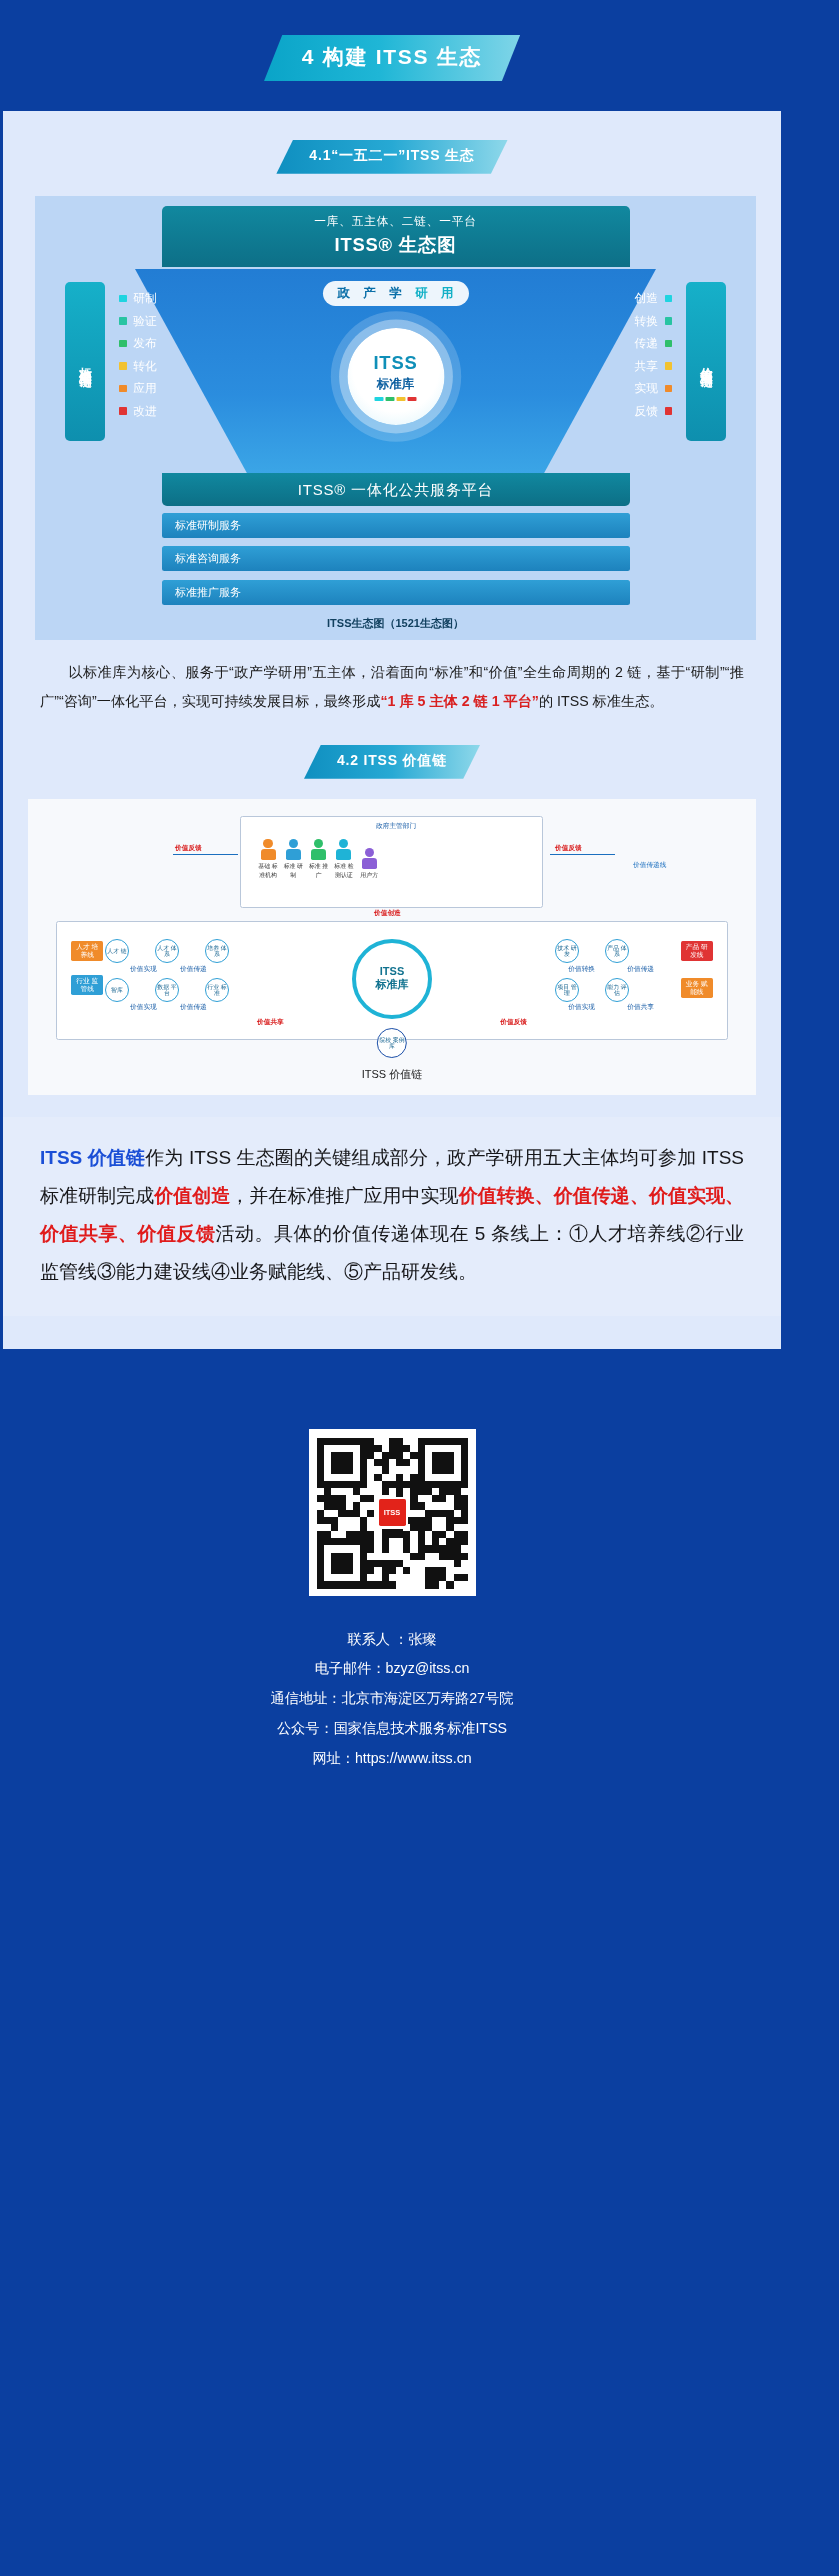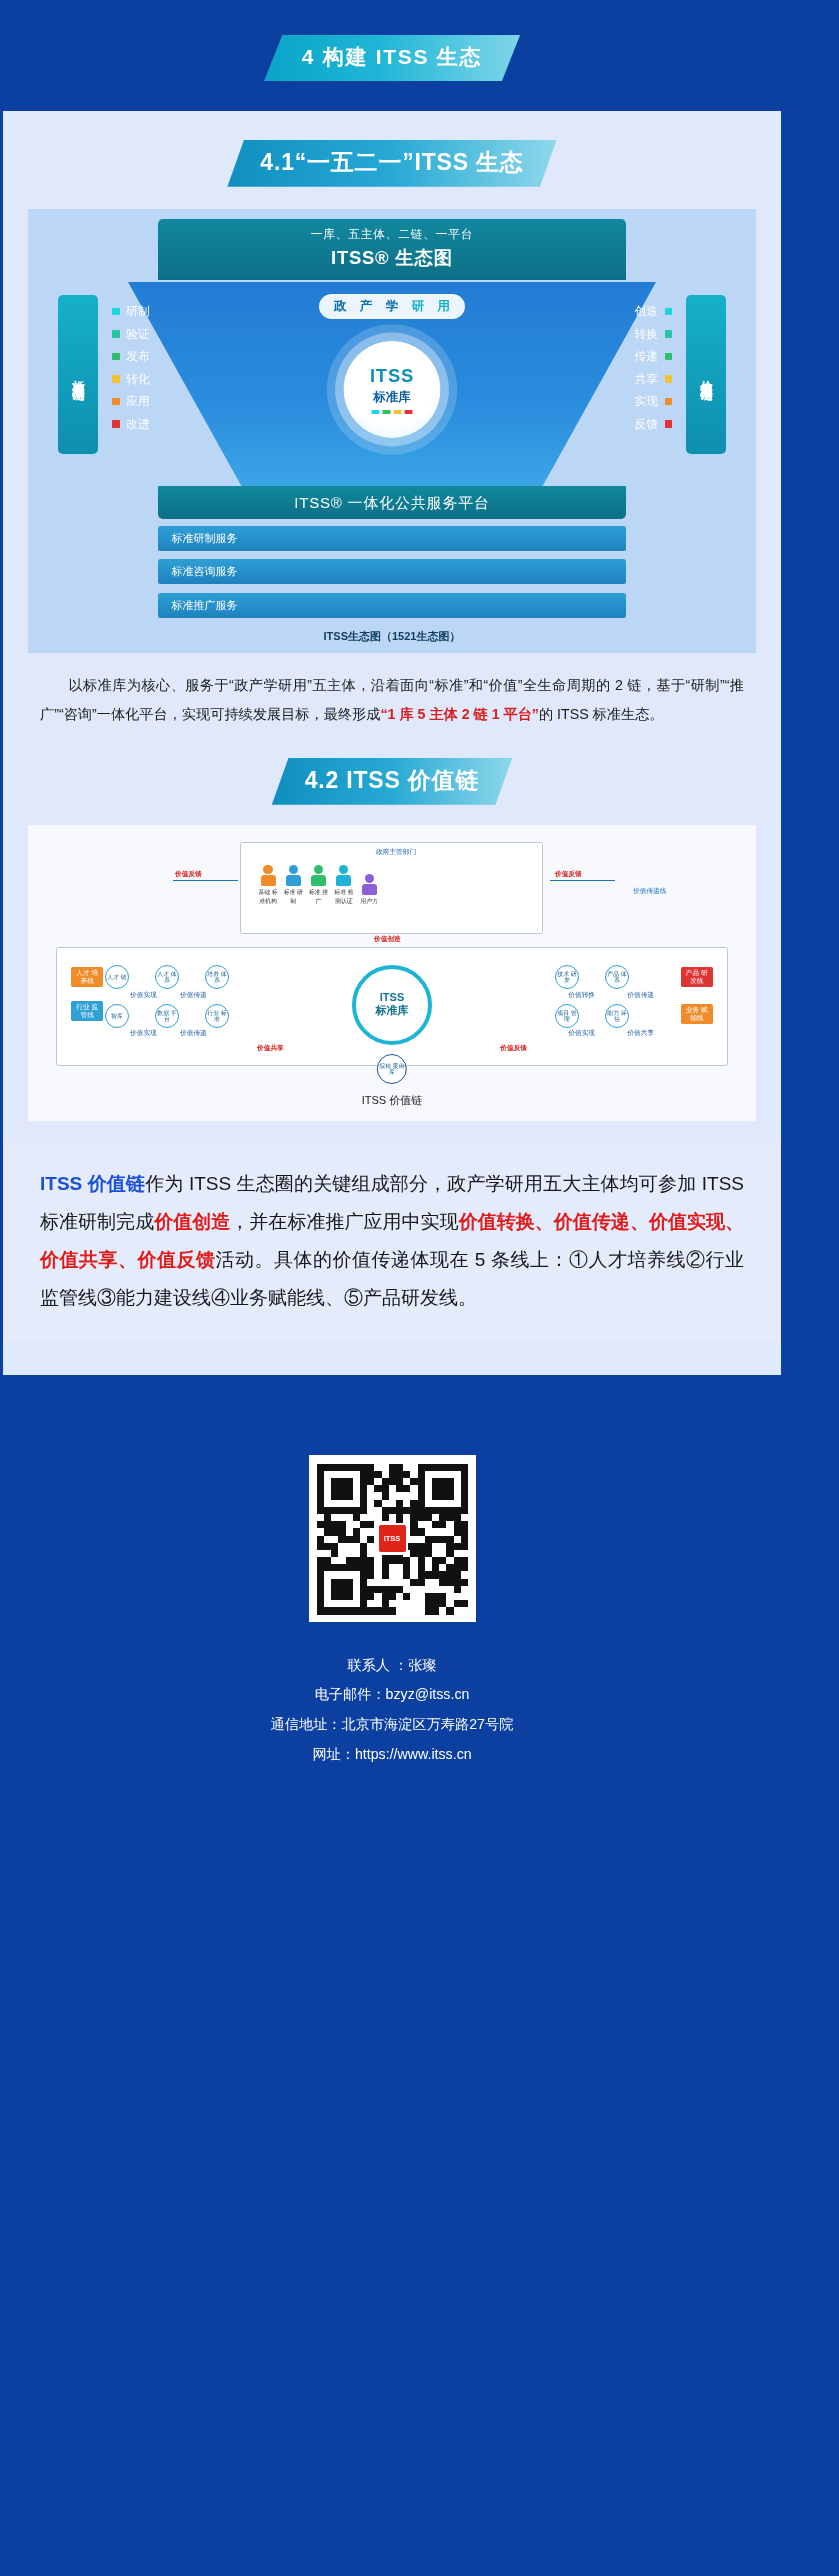--- a/index.html
+++ b/index.html
@@ -50,31 +50,31 @@
 
   .sub-ribbon-wrap {
     display: flex;
     justify-content: center;
     padding-top: 28.4px;
   }
   .sub-ribbon {
     position: relative;
     display: inline-block;
     color: #ffffff;
-    font-size: 23px;
+    font-size: 14px;
     font-weight: bold;
     letter-spacing: 0.8px;
     padding: 7.5px 33px 8.4px 33px;
     background: linear-gradient(90deg, #0f8fc0 0%, #27a9d4 50%, #8ed8ea 100%);
     clip-path: polygon(16.7px 0, 100% 0, calc(100% - 16.7px) 100%, 0 100%);
   }
 
   
   .eco {
-    margin: 22px 25px 0 25px;
+    margin: 22px 25px 0 32px;
     background: #bcd6f5;
     padding: 6.7px 0 8.4px 0;
     position: relative;
   }
   .eco-head {
     margin: 3.3px auto 0 auto;
     width: 468px;
     background: linear-gradient(180deg, #11889f 0%, #0d6f87 100%);
     border-radius: 5px 5px 0 0;
     text-align: center;
@@ -1070,17 +1070,18 @@
       </div>
     <div class="qr-center">
       <span>ITSS</span>
     </div>
   </div>
 
   <div class="contacts">
     <div>联系人 ：张璨</div>
     <div>电子邮件：bzyz@itss.cn</div>
     <div>通信地址：北京市海淀区万寿路27号院</div>
+    <div>公众号：国家信息技术服务标准ITSS</div>
     <div>网址：https://www.itss.cn</div>
   </div>
 
 </div>
 
 
 </body></html>

